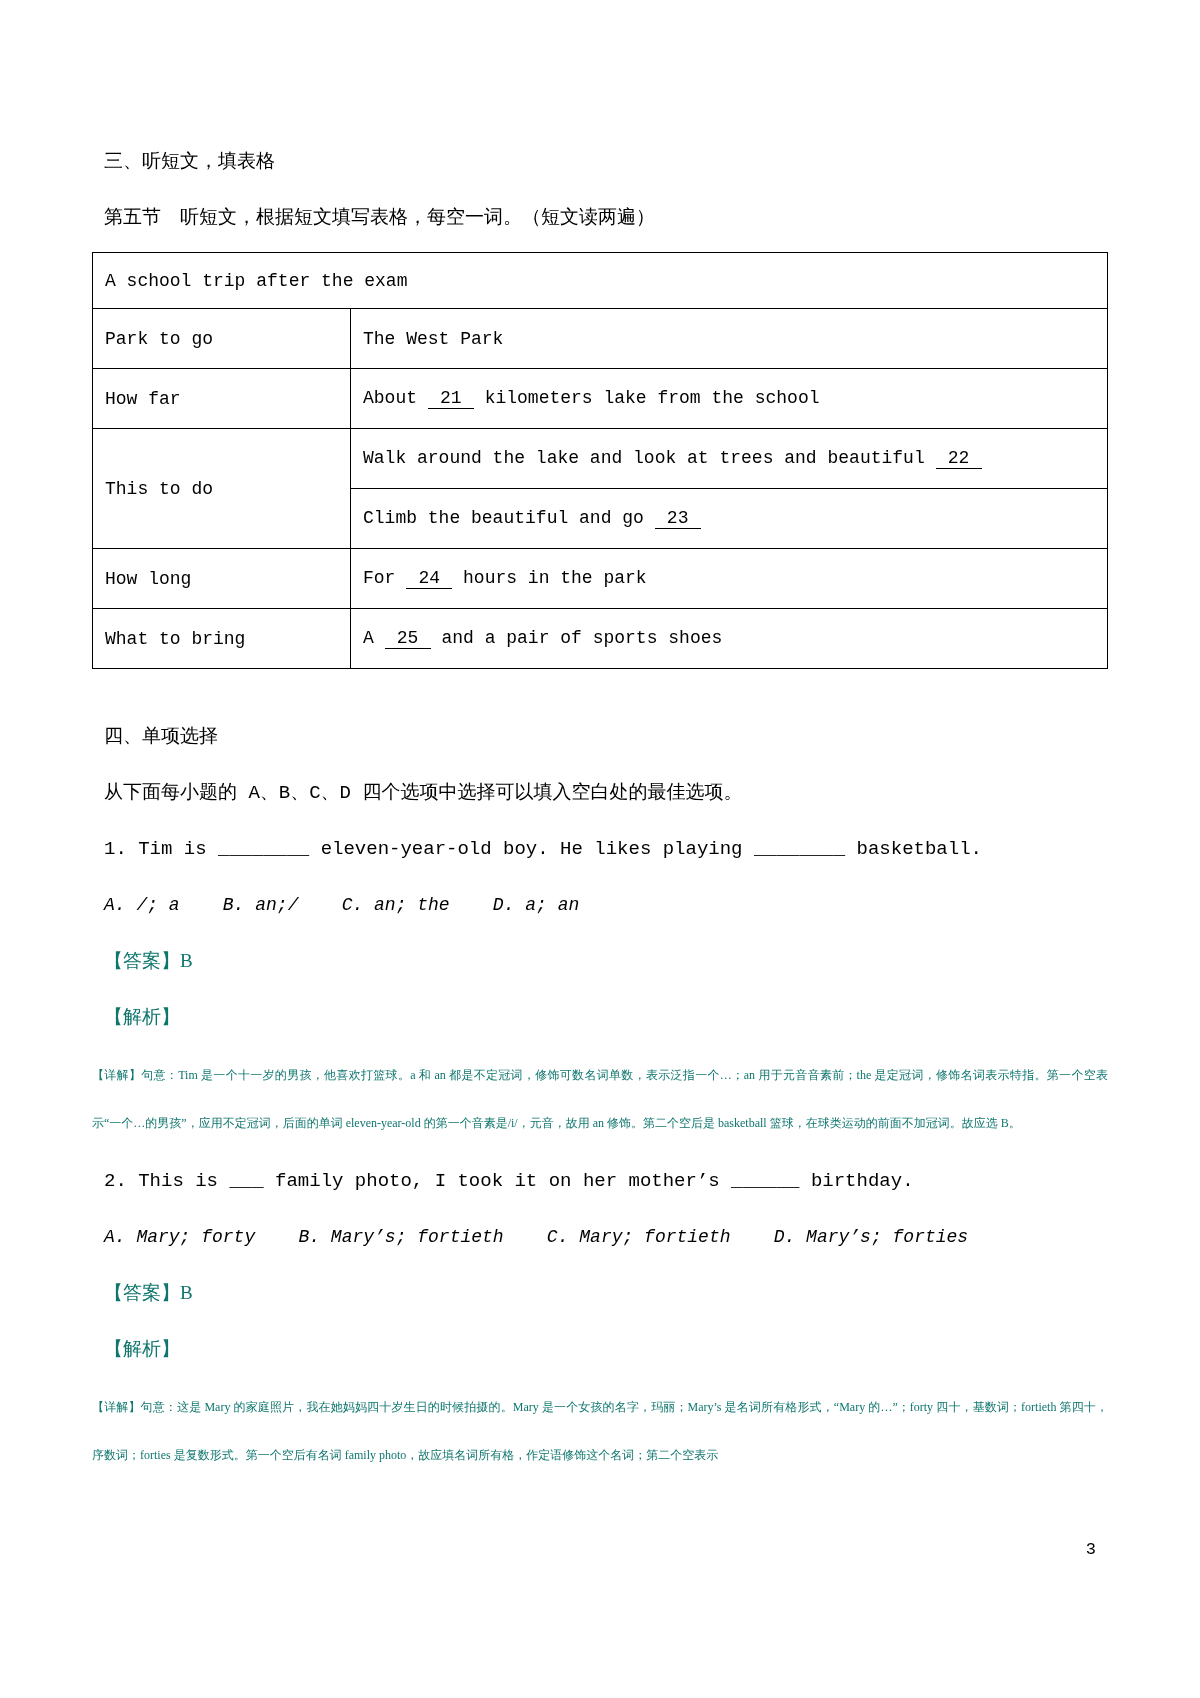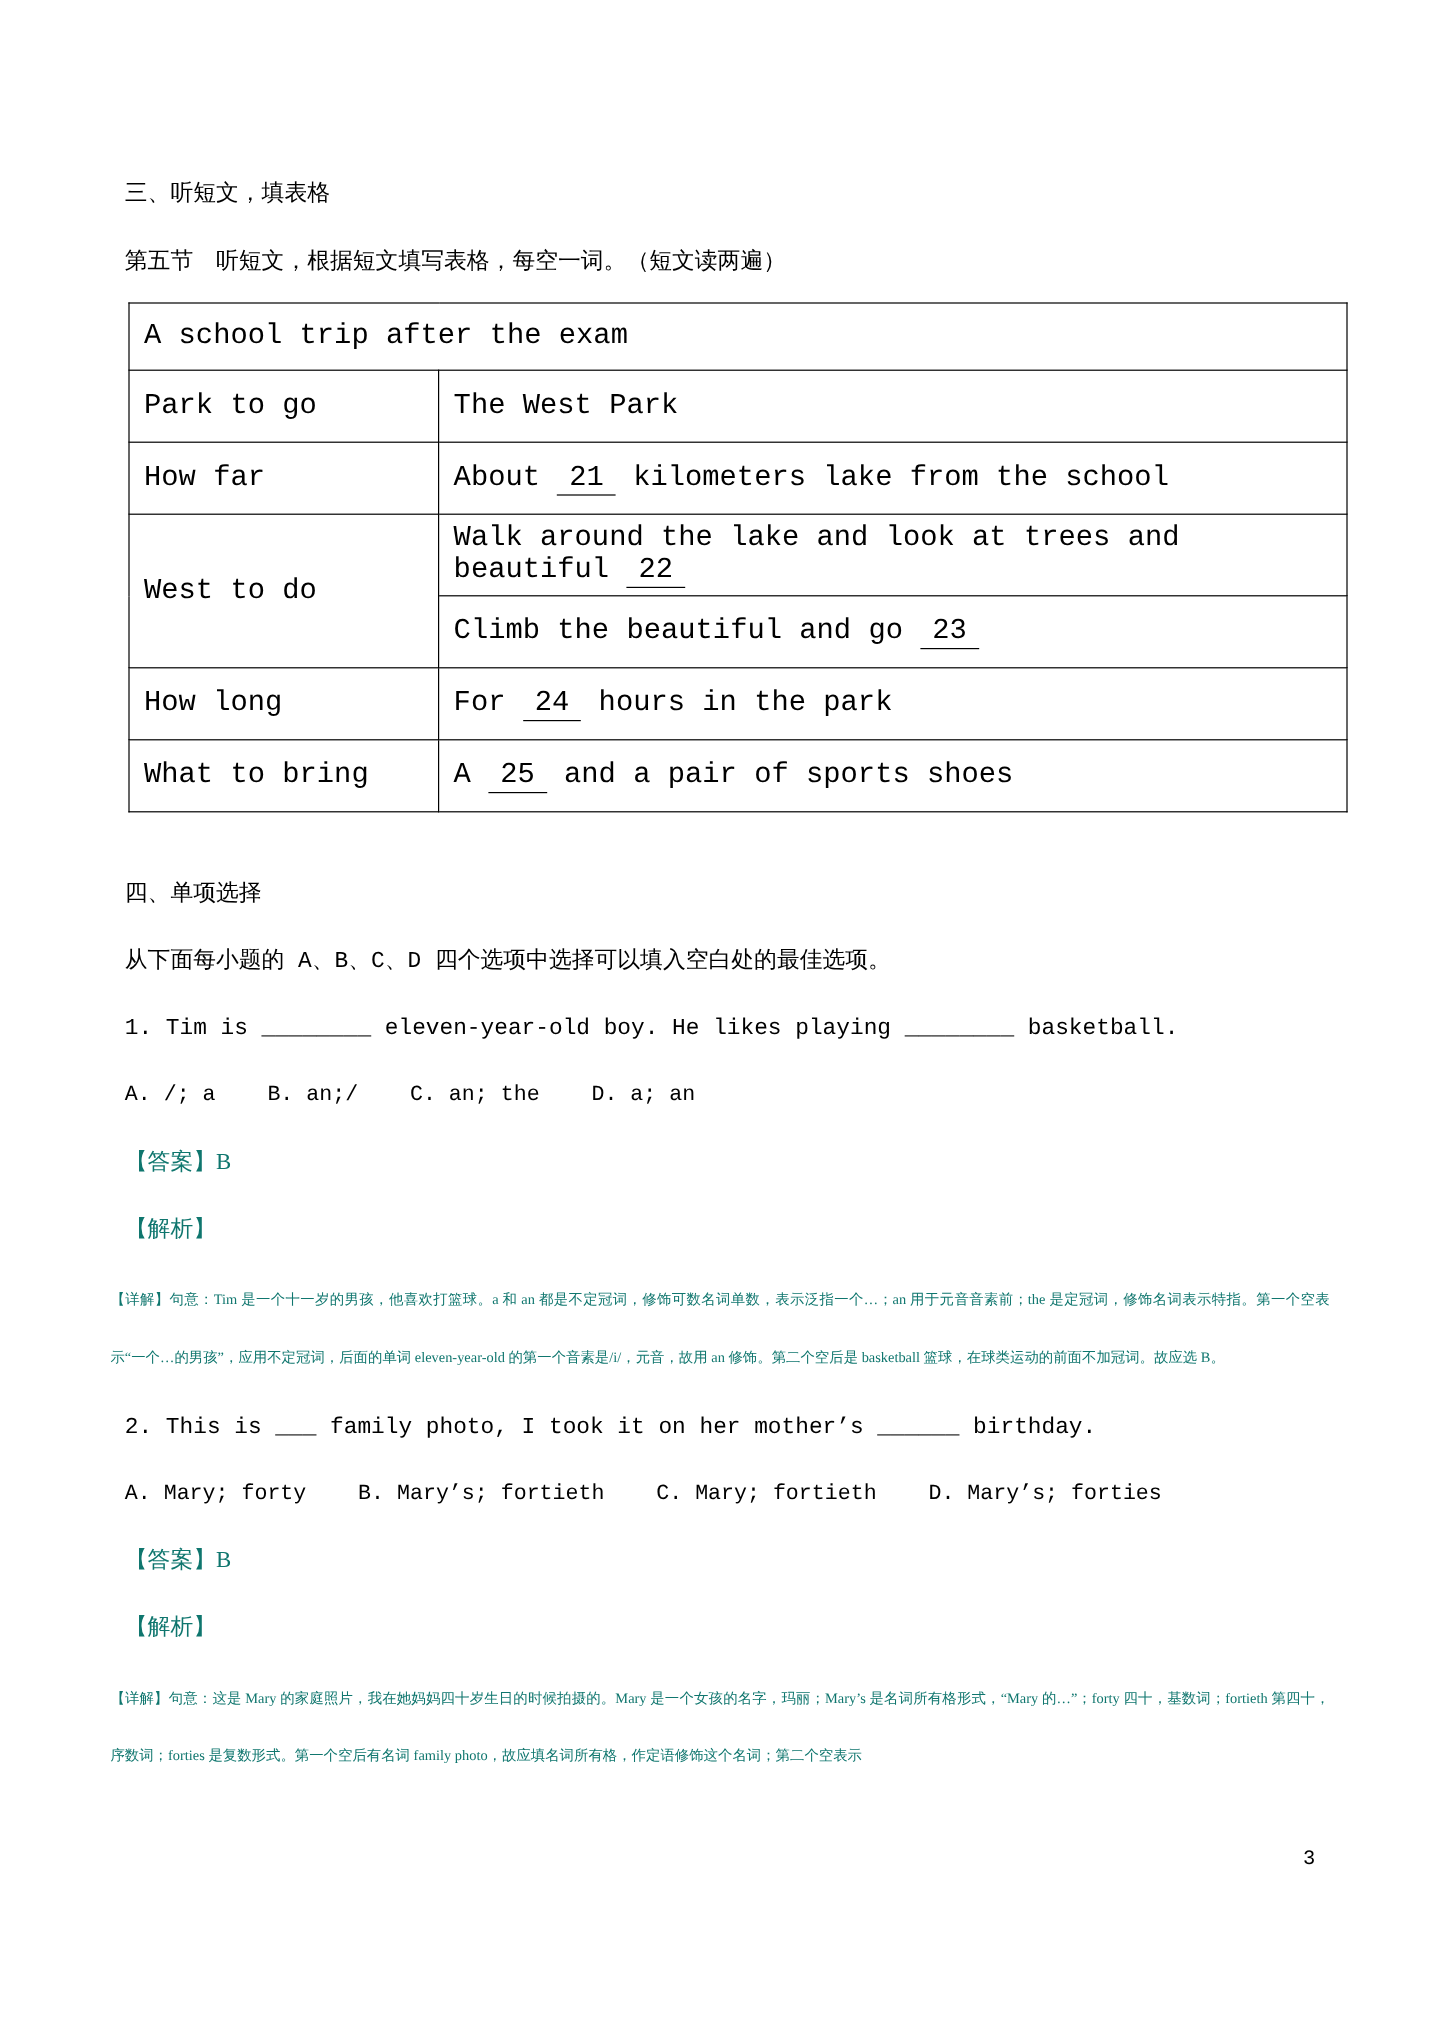--- a/index.html
+++ b/index.html
@@ -16,40 +16,40 @@
   }
   .page { padding: 128px 92px 0 92px; }
   .line {
     margin: 12px;
     line-height: 44px;
     white-space: pre-wrap;
   }
   .grid {
     border-collapse: collapse;
     width: 100%;
-    margin: 12px 0 0 15px;
-    font-size: 24px;
+    margin: 12px 0 0 0;
+    font-size: 18px;
   }
   .grid td {
     border: 1.5px solid #000;
     padding: 6px 12px;
     height: 60px;
     vertical-align: middle;
   }
   .grid .title-cell { height: 56px; }
   .grid .c1 { width: 258px; }
   .blank {
     display: inline-block;
     min-width: 46px;
     border-bottom: 1.5px solid #000;
     text-align: center;
     padding: 0 10px;
   }
   .sec4 { margin-top: 46px; }
-  .opts { font-size: 18px; }
+  .opts { font-size: 18px; font-style: italic; }
   .red { color: #0f766e; font-family: Liberation Serif, serif; }
   .detail {
     margin: 0;
     line-height: 48px;
     font-size: 12px;
     text-align: justify;
   }
   .pagenum {
     position: absolute;
     right: 104px;
@@ -76,21 +76,21 @@
       </tr>
       <tr>
         <td class="c1">How far</td>
         <td>
           <span>About</span>
           <span class="blank">21</span>
           <span>kilometers lake from the school</span>
         </td>
       </tr>
       <tr>
-        <td class="c1" rowspan="2">West to do</td>
+        <td class="c1" rowspan="2">This to do</td>
         <td>
           <span>Walk around the lake and look at trees and beautiful</span>
           <span class="blank">22</span>
         </td>
       </tr>
       <tr>
         <td>
           <span>Climb the beautiful and go</span>
           <span class="blank">23</span>
         </td>

